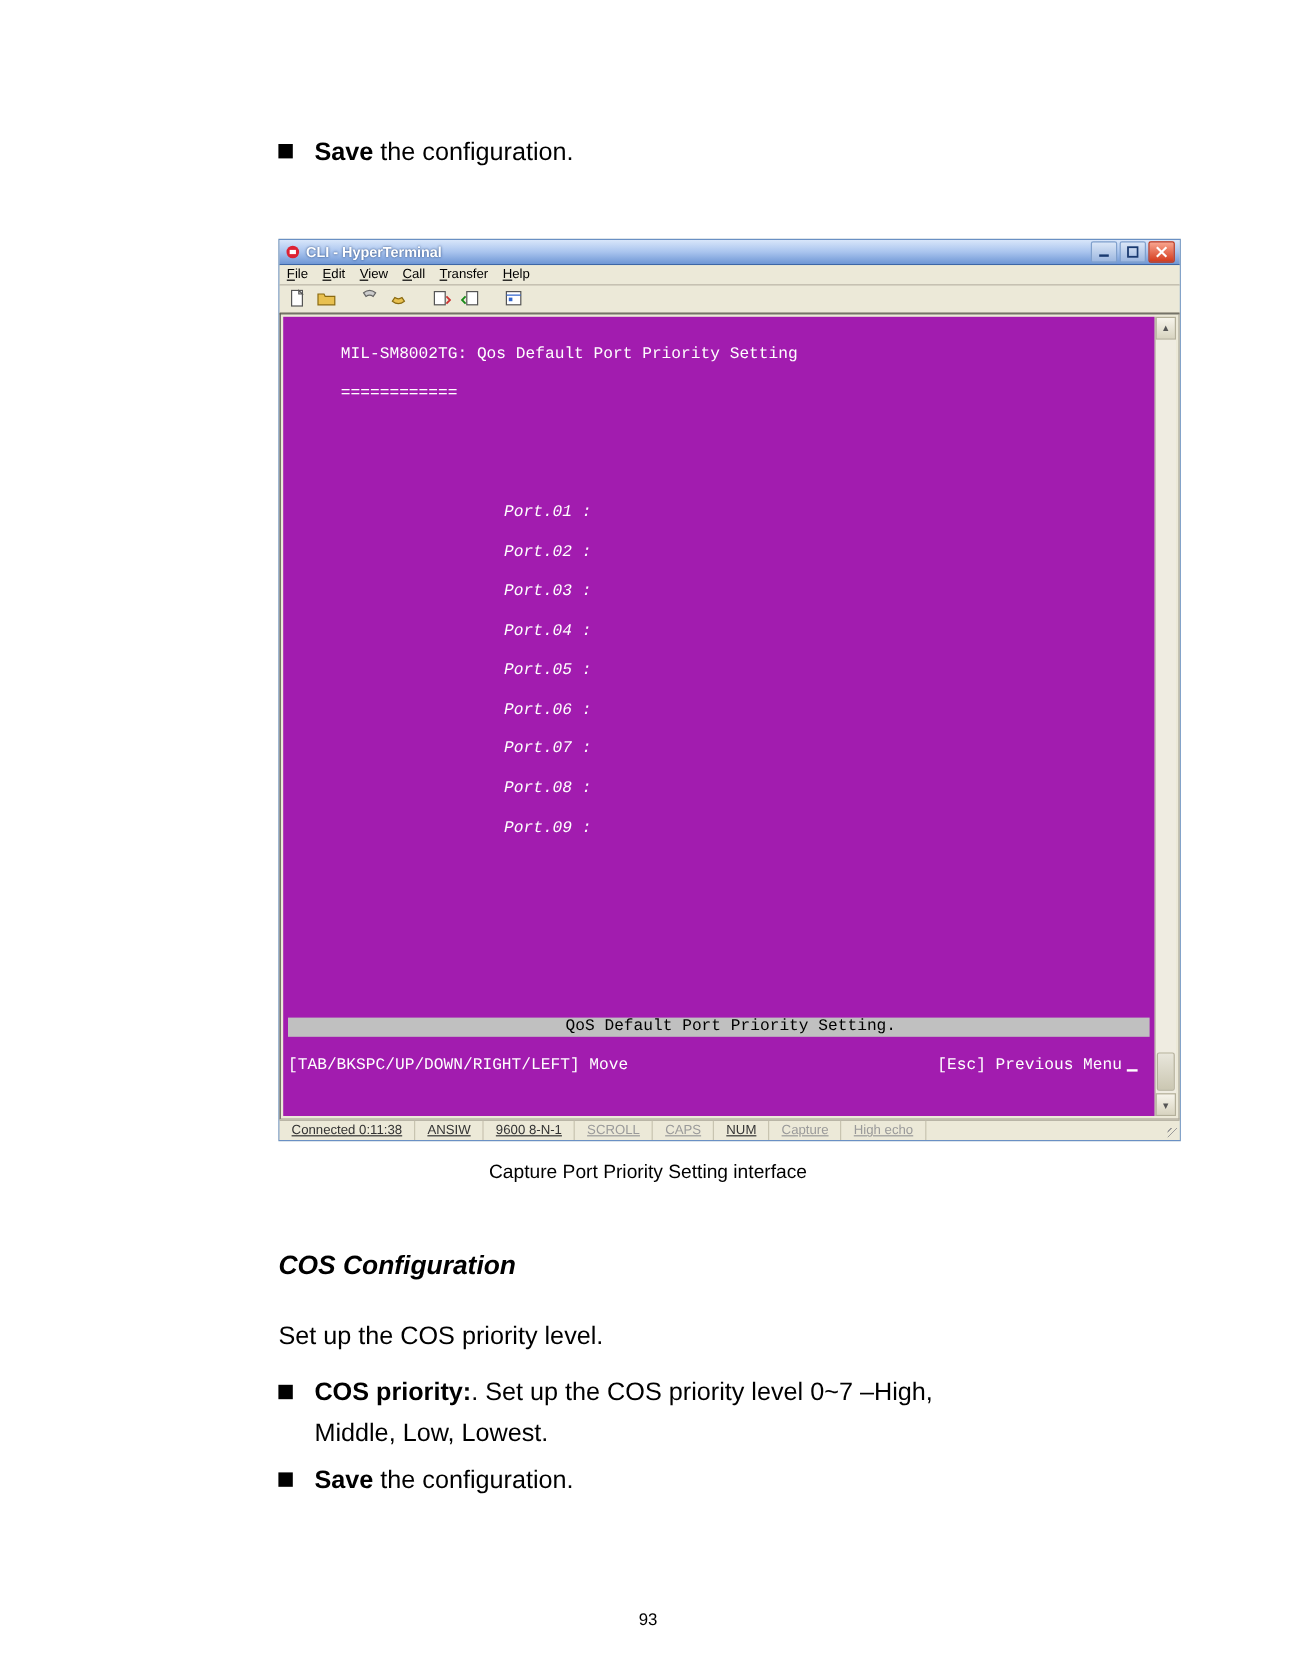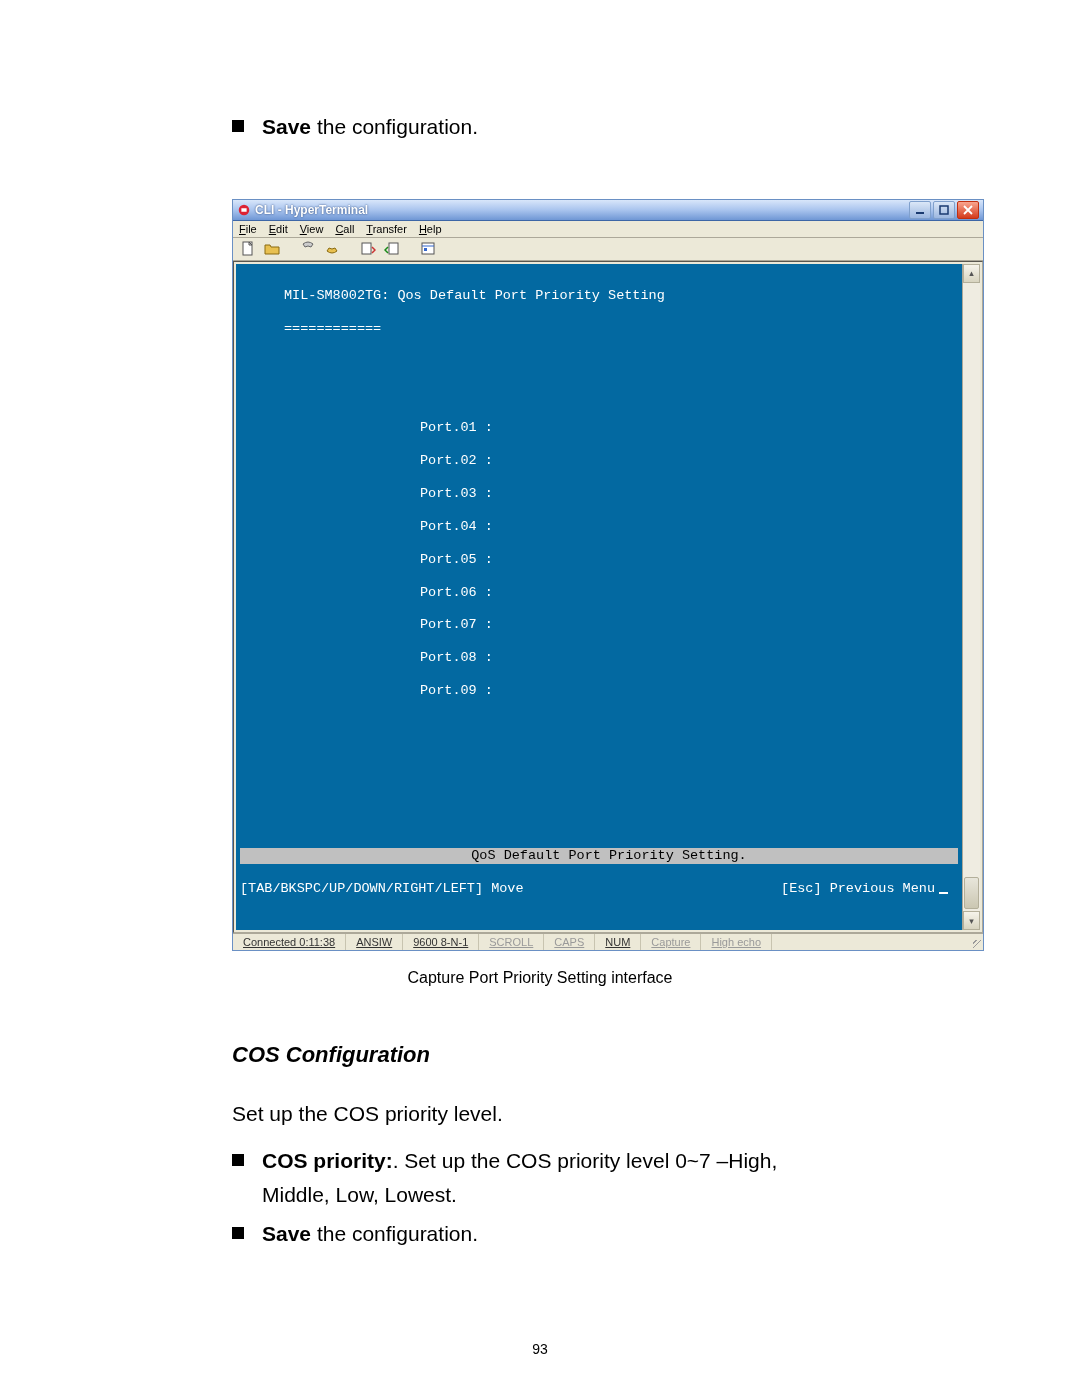--- a/index.html
+++ b/index.html
@@ -106,33 +106,33 @@
 
   .ht-body {
     position: relative;
     border: 1px inset #aca899;
     background: #ece9d8;
     padding: 2px;
     display: flex;
   }
   .ht-terminal {
     flex: 1;
-    background: #0369a1;
+    background: #a21caf;
     color: #ffffff;
     font-family: "Courier New", monospace;
     font-size: 13.5px;
     line-height: 1.22;
     white-space: pre;
     padding: 8px 4px 0 4px;
     min-height: 395px;
     position: relative;
   }
   .ht-terminal .heading { padding-left: 44px; }
   .ht-terminal .rule { padding-left: 44px; }
-  .ht-terminal .portline { padding-left: 180px; }
+  .ht-terminal .portline { padding-left: 180px; font-style: italic; }
   .ht-terminal .inv {
     background: #c0c0c0;
     color: #000000;
     display: block;
     padding-left: 20px;
   }
   .ht-terminal .navline {
     display: flex;
     justify-content: space-between;
     padding-right: 10px;

